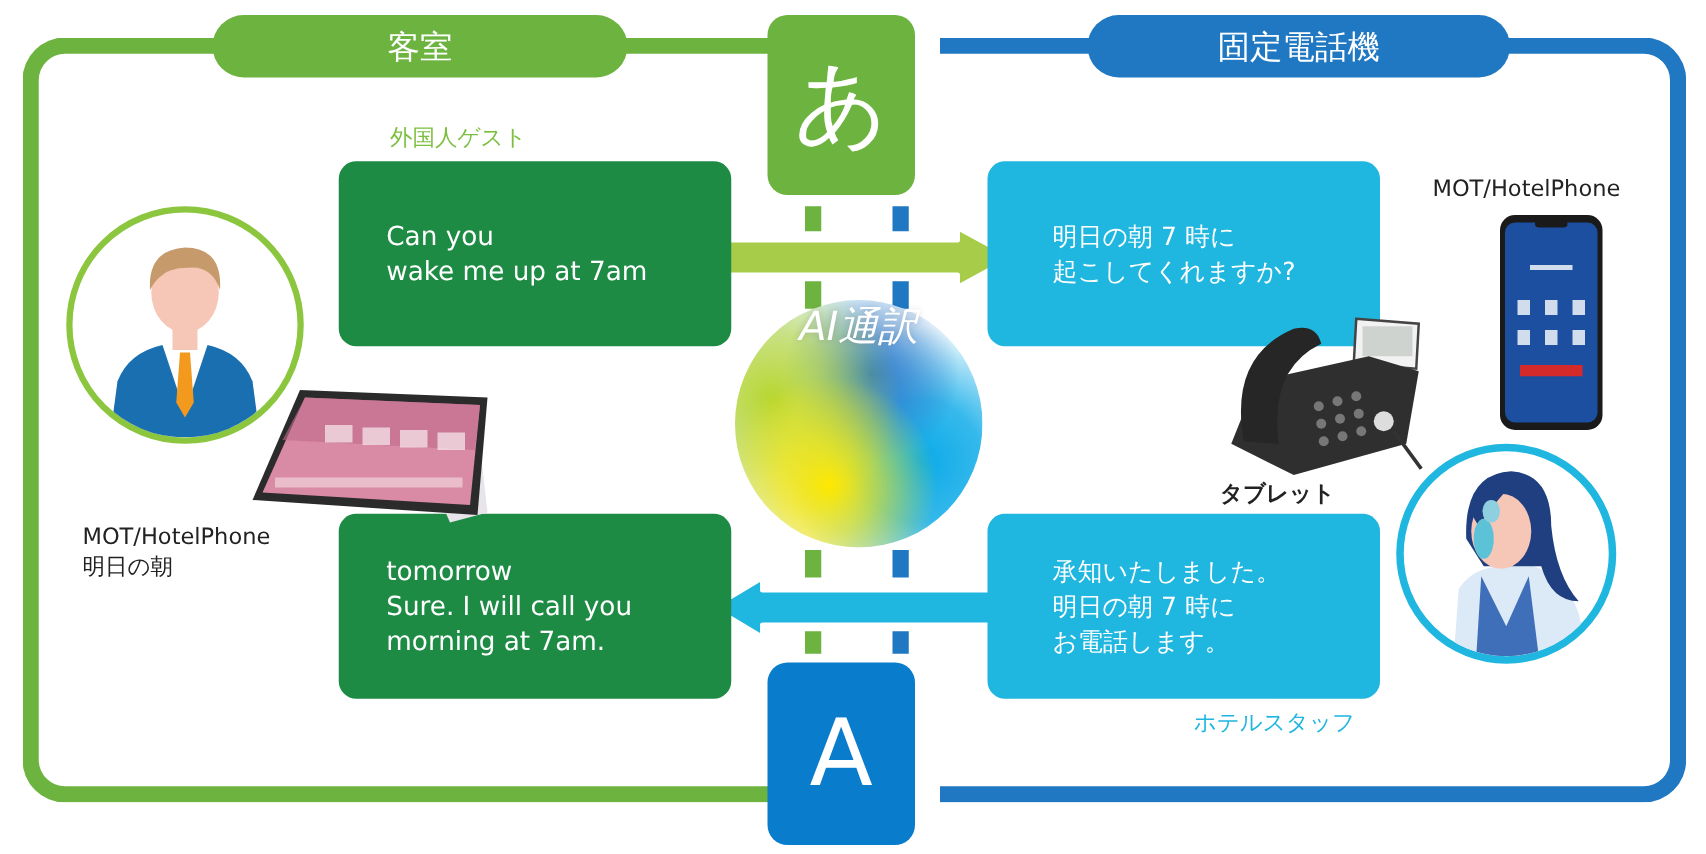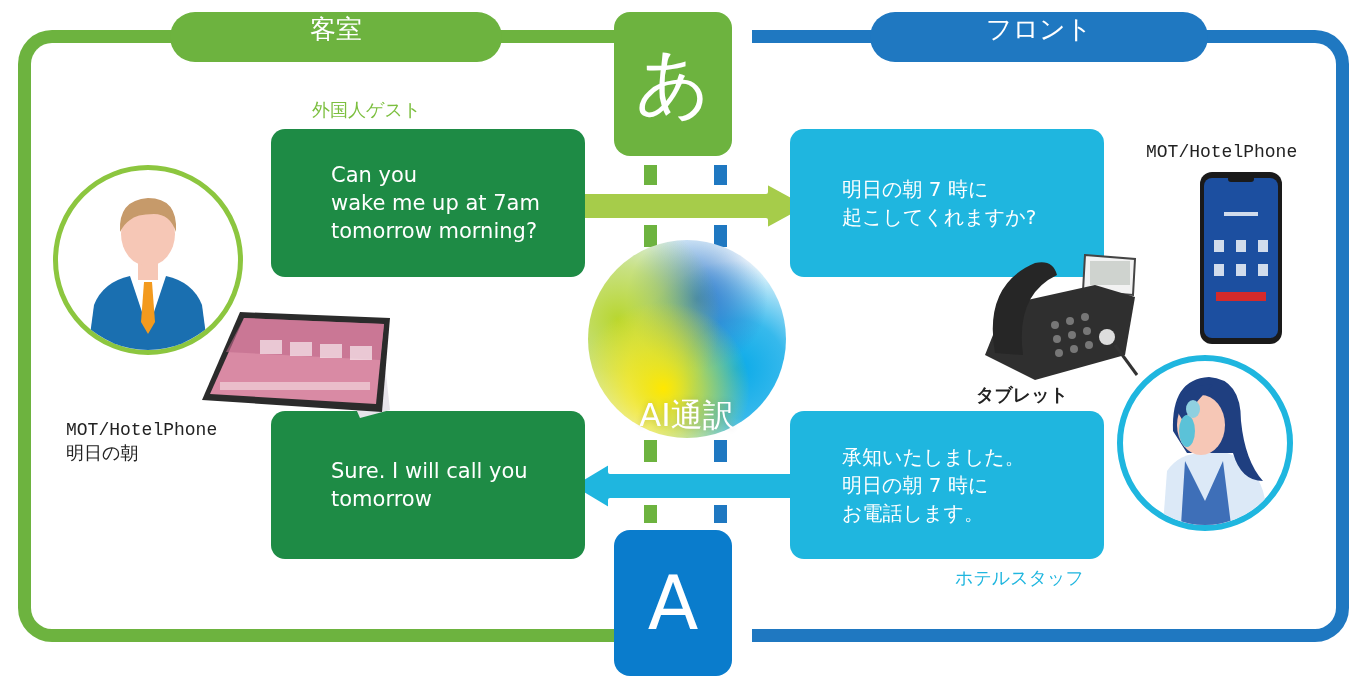--- a/index.html
+++ b/index.html
@@ -7,71 +7,71 @@
          font-family:"DejaVu Sans","Liberation Sans",sans-serif; }
   .abs { position:absolute; }
 
   
   .frame-left { left:18px; top:30px; width:600px; height:612px;
     border:13px solid #6db33f; border-right:none; border-radius:34px 0 0 34px; box-sizing:border-box; }
   .frame-right { left:752px; top:30px; width:597px; height:612px;
     border:13px solid #1f78c1; border-left:none; border-radius:0 34px 34px 0; box-sizing:border-box; }
 
   .pill { height:50px; border-radius:26px; color:#fff; font-size:26px;
-    display:flex; justify-content:center; }
+    display:flex; align-items:center; justify-content:center; }
   .pill-room { left:170px; top:12px; width:332px; background:#6db33f; }
   .pill-front { left:870px; top:12px; width:338px; background:#1f78c1; }
 
   .lang-box { width:118px; border-radius:16px; color:#fff;
     display:flex; align-items:center; justify-content:center; }
   .lang-ja { left:614px; top:12px; height:144px; background:#6db33f; font-size:74px; }
   .lang-en { left:614px; top:530px; height:146px; background:#0a7ccc; font-size:74px; }
 
   .dash { width:13px; }
   .dash.g { background:#6db33f; }
   .dash.b { background:#1f78c1; }
 
   .bubble { border-radius:14px; color:#fff; font-size:21px; line-height:28px;
-    box-sizing:border-box; padding-left:60px; display:flex; flex-direction:column; justify-content:center; }
+    box-sizing:border-box; padding-left:38px; display:flex; flex-direction:column; justify-content:center; }
   .bubble .line { white-space:nowrap; }
   .b-guest-q { left:271px; top:129px; width:314px; height:148px; background:#1e8b45; }
   .b-guest-a { left:271px; top:411px; width:314px; height:148px; background:#1e8b45; }
   .b-staff-q { left:790px; top:129px; width:314px; height:148px; background:#1fb6df; padding-left:52px; font-size:20px; }
   .b-staff-a { left:790px; top:411px; width:314px; height:148px; background:#1fb6df; padding-left:52px; font-size:20px; }
 
   .label-green { color:#7cbf3f; font-size:18px; }
   .label-cyan { color:#1fb6df; font-size:18px;text-align:right; }
-  .label-dark { color:#222; font-size:18px; line-height:24px;font-family:Liberation Mono, monospace; }
+  .label-dark { color:#222; font-size:18px; line-height:24px; }
 
   .ai-circle { left:588px; top:240px; width:198px; height:198px; border-radius:50%;
     background:
       radial-gradient(circle at 38% 75%, #ffe800 0%, rgba(255,232,0,0.6) 20%, rgba(255,232,0,0) 45%),
       radial-gradient(circle at 15% 40%, #b8d630 0%, rgba(184,214,48,0.6) 25%, rgba(184,214,48,0) 50%),
       radial-gradient(circle at 55% 30%, #2a75c9 0%, rgba(42,117,201,0.6) 18%, rgba(42,117,201,0) 40%),
       radial-gradient(circle at 75% 65%, #0aaae8 0%, rgba(10,170,232,0.8) 25%, rgba(10,170,232,0) 55%),
       radial-gradient(circle at 80% 20%, #ffffff 0%, rgba(255,255,255,0) 40%),
       #dff1fb;
-    display:flex; align-items:flex-end; justify-content:center; color:#fff; font-size:32px; }
+    display:flex; align-items:flex-start; justify-content:center; color:#fff; font-size:32px;font-style:italic; }
   .ai-circle span { text-shadow:0 0 6px rgba(0,0,0,0.15); }
 
   .avatar { border-radius:50%; box-sizing:border-box; background:#fff; overflow:hidden; }
   .avatar-guest { left:53px; top:165px; width:190px; height:190px; border:5px solid #8cc63f; }
   .avatar-staff { left:1117px; top:355px; width:176px; height:176px; border:6px solid #1fb6df; }
 </style>
 </head>
 <body>
 
 <div class="abs frame-left"></div>
 <div class="abs frame-right"></div>
 
 <div class="abs pill pill-room">
     <span>客室</span>
   </div>
 <div class="abs pill pill-front">
-    <span>フロント</span>
+    <span>固定電話機</span>
   </div>
 
 <div class="abs lang-box lang-ja">
     <span>あ</span>
   </div>
 <div class="abs lang-box lang-en">
     <span>A</span>
   </div>
 
 <div class="abs dash g" style="left:644px;top:165px;height:20px;"></div>
@@ -92,26 +92,26 @@
 
 <div class="abs ai-circle">
     <span>AI通訳</span>
   </div>
 
 <div class="abs label-green" style="left:270px;top:98px;margin-left:42px;">外国人ゲスト</div>
 
 <div class="abs bubble b-guest-q">
   <div class="line">Can you</div>
   <div class="line">wake me up at 7am</div>
-  <div class="line">tomorrow morning?</div>
 </div>
 
 <div class="abs bubble b-guest-a">
+  <div class="line">tomorrow</div>
   <div class="line">Sure. I will call you</div>
-  <div class="line">tomorrow</div>
+  <div class="line">morning at 7am.</div>
 </div>
 
 <div class="abs bubble b-staff-q">
   <div class="line">明日の朝 7 時に</div>
   <div class="line">起こしてくれますか?</div>
 </div>
 
 <div class="abs bubble b-staff-a">
   <div class="line">承知いたしました。</div>
   <div class="line">明日の朝 7 時に</div>

